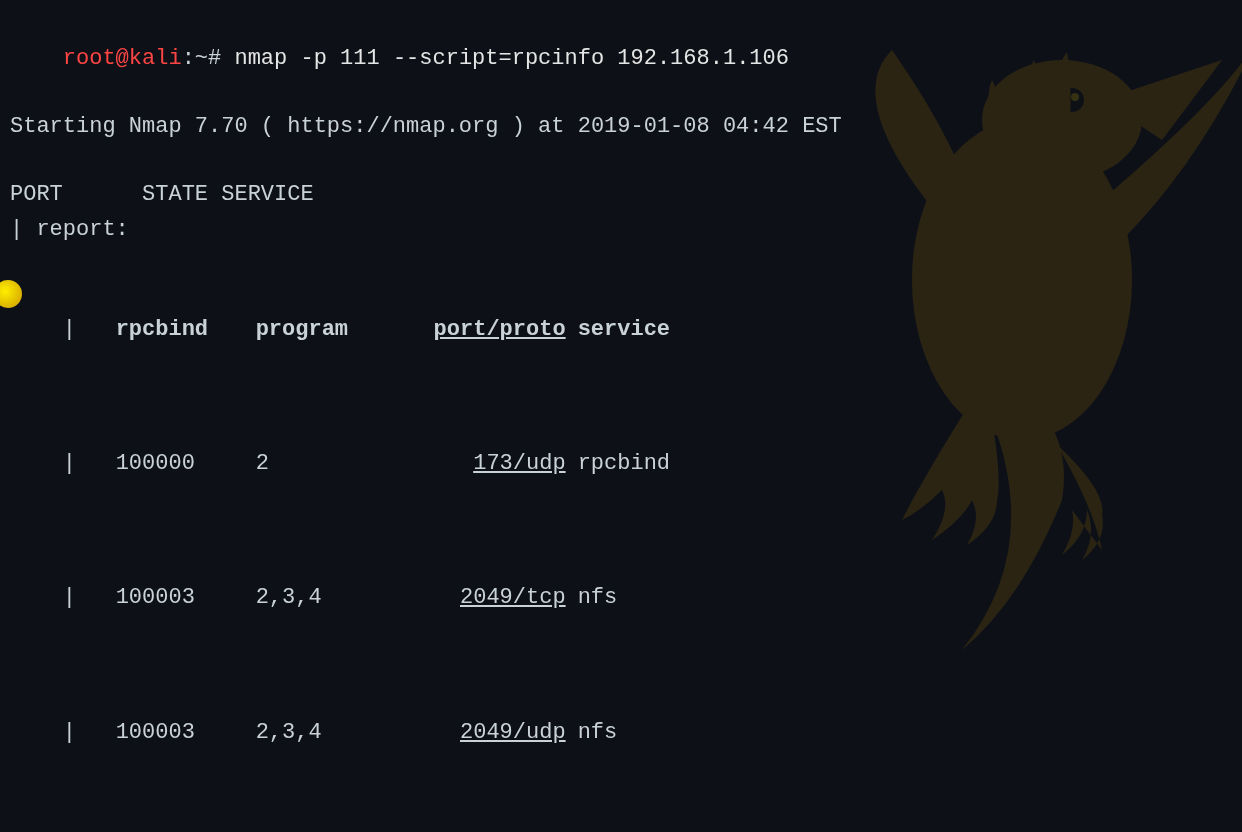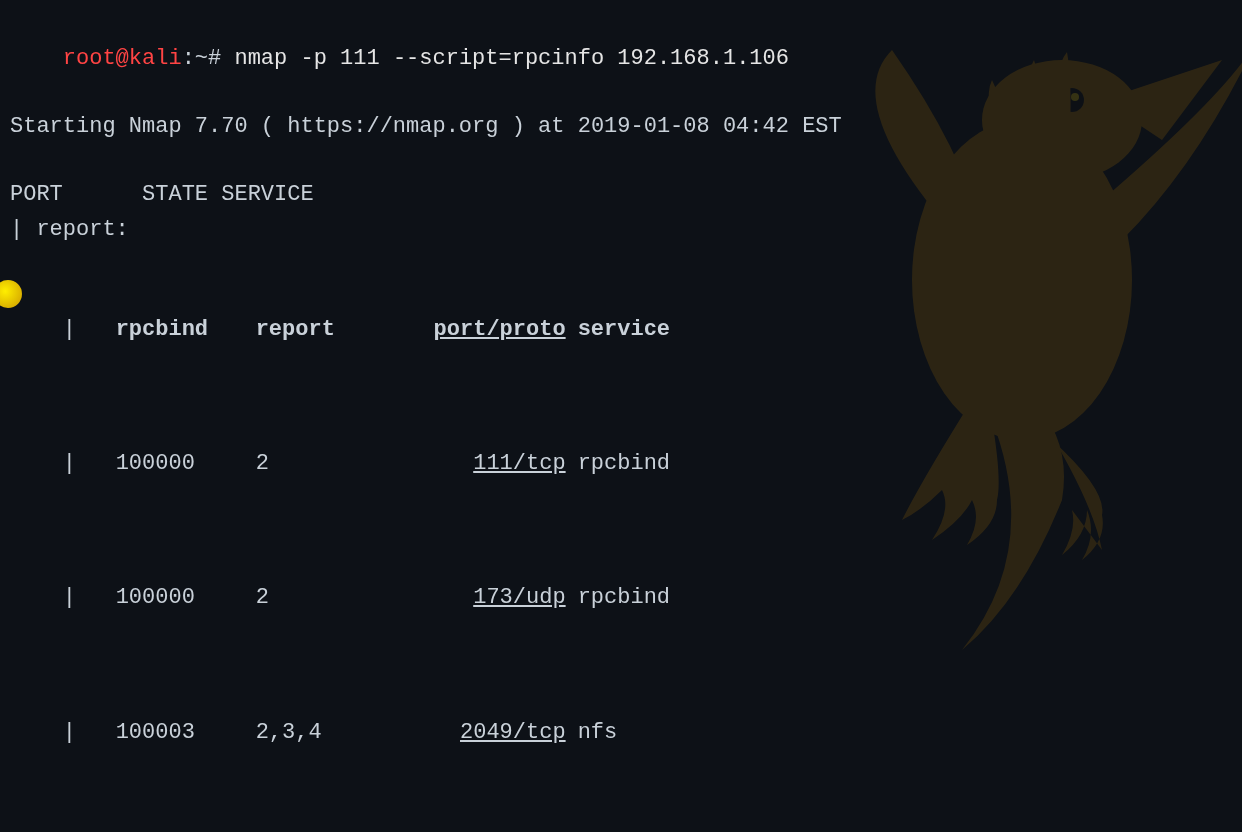--- a/index.html
+++ b/index.html
@@ -105,26 +105,23 @@
   <span class="line">
     <span class="prompt-root">root@kali</span><span class="prompt-path">:~# </span><span class="cmd-text">nmap -p 111 --script=rpcinfo 192.168.1.106</span>
   </span>
 
   <span class="line">Starting Nmap 7.70 ( https://nmap.org ) at 2019-01-08 04:42 EST</span>
   <span class="line"> </span>
   <span class="line">PORT      STATE SERVICE</span>
   <span class="line">| report:</span>
 
   <span class="line">
-    <span class="pipe">|   </span><span class="col-program col-header">rpcbind</span><span class="col-version col-header">report</span><span class="col-portproto col-header">port/proto</span><span class="col-service col-header">service</span>
+    <span class="pipe">|   </span><span class="col-program col-header">rpcbind</span><span class="col-version col-header">program</span><span class="col-portproto col-header">port/proto</span><span class="col-service col-header">service</span>
   </span>
 
-  <span class="line">
-    <span class="pipe">|   </span><span class="col-program">100000</span><span class="col-version">2</span><span class="col-portproto">111/tcp</span><span class="col-service">rpcbind</span>
-  </span>
   <span class="line">
     <span class="pipe">|   </span><span class="col-program">100000</span><span class="col-version">2</span><span class="col-portproto">173/udp</span><span class="col-service">rpcbind</span>
   </span>
   <span class="line">
     <span class="pipe">|   </span><span class="col-program">100003</span><span class="col-version">2,3,4</span><span class="col-portproto">2049/tcp</span><span class="col-service">nfs</span>
   </span>
   <span class="line">
     <span class="pipe">|   </span><span class="col-program">100003</span><span class="col-version">2,3,4</span><span class="col-portproto">2049/udp</span><span class="col-service">nfs</span>
   </span>
 

